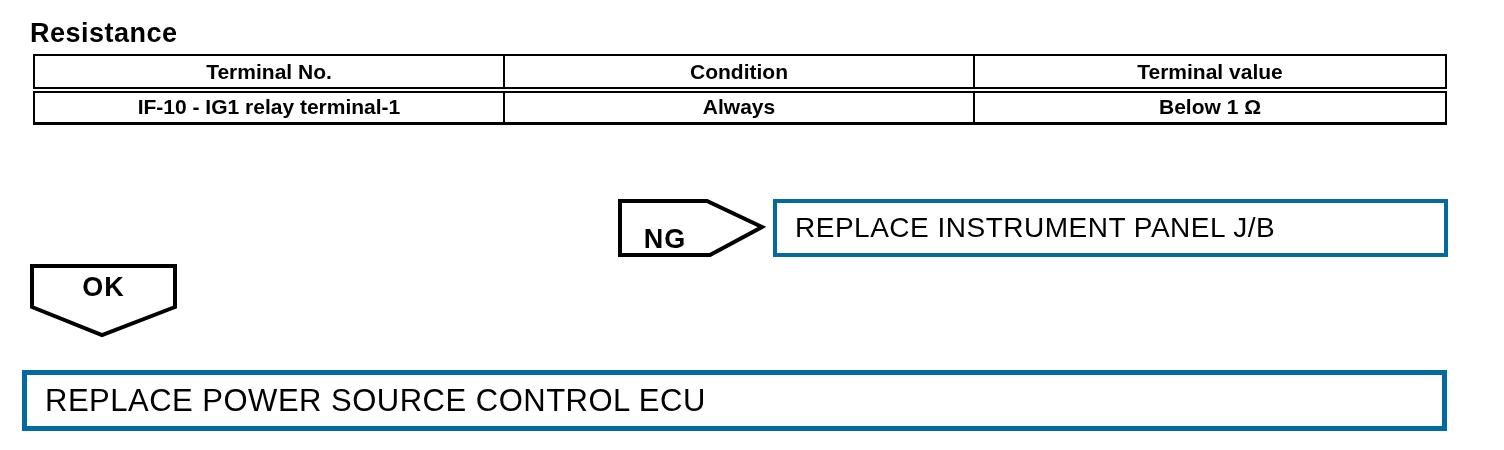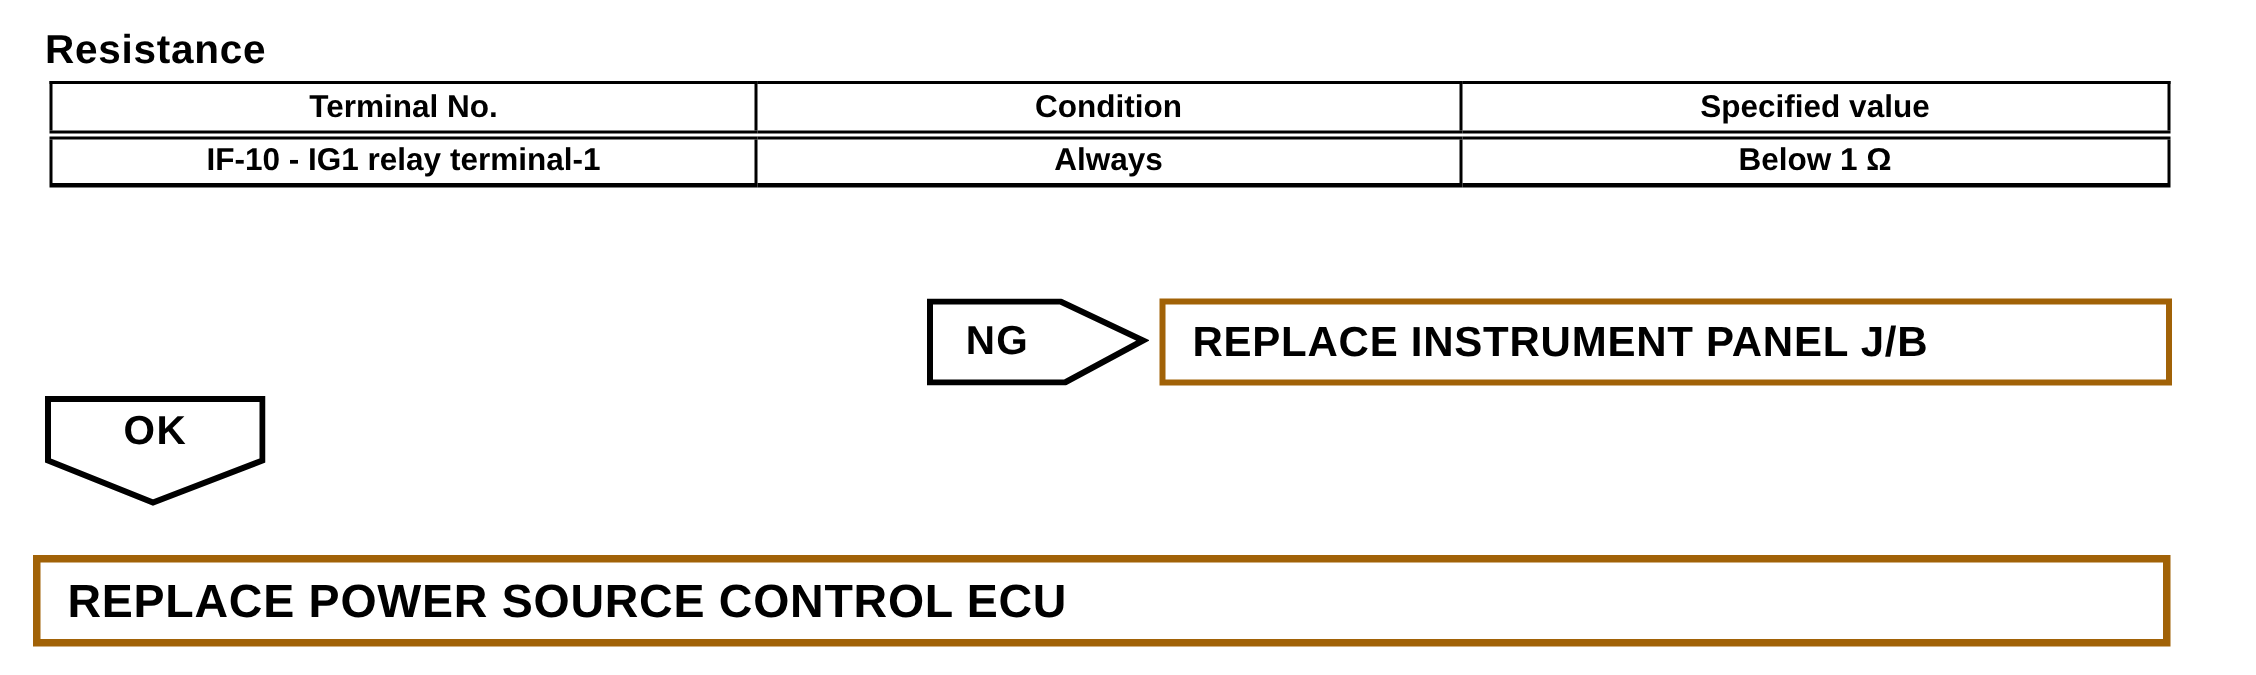--- a/index.html
+++ b/index.html
@@ -49,30 +49,30 @@
   .connector-label {
     position: absolute;
     display: flex;
     align-items: center;
     justify-content: center;
     font-size: 27px;
     font-weight: 700;
     letter-spacing: 1px;
   }
   .ng-connector { left: 618px; top: 199px; }
-  .ng-label { left: 618px; top: 199px; width: 94px; height: 56px; }
+  .ng-label { left: 618px; top: 211px; width: 94px; height: 56px; }
   .ok-connector { left: 30px; top: 264px; }
   .ok-label { left: 30px; top: 264px; width: 147px; height: 46px; }
   .action-box {
     position: absolute;
     background: #ffffff;
-    border: 4px solid #a16207;
+    border: 4px solid #0369a1;
     display: flex;
     align-items: center;
-    font-weight: 700;
+    font-weight: 400;
     white-space: nowrap;
   }
   .action-box.ng-action {
     left: 773px; top: 199px;
     width: 675px; height: 58px;
     font-size: 28px;
     padding-left: 18px;
     letter-spacing: 0.5px;
   }
   .action-box.ok-action {
@@ -94,21 +94,21 @@
   <table class="spec-table">
     <colgroup>
       <col style="width:470px">
       <col style="width:470px">
       <col style="width:472px">
     </colgroup>
     <thead>
       <tr>
         <th>Terminal No.</th>
         <th>Condition</th>
-        <th>Specified value</th>
+        <th>Terminal value</th>
       </tr>
     </thead>
     <tbody>
       <tr class="row-divider">
         <td>IF-10 - IG1 relay terminal-1</td>
         <td>Always</td>
         <td>Below 1 Ω</td>
       </tr>
     </tbody>
   </table>

